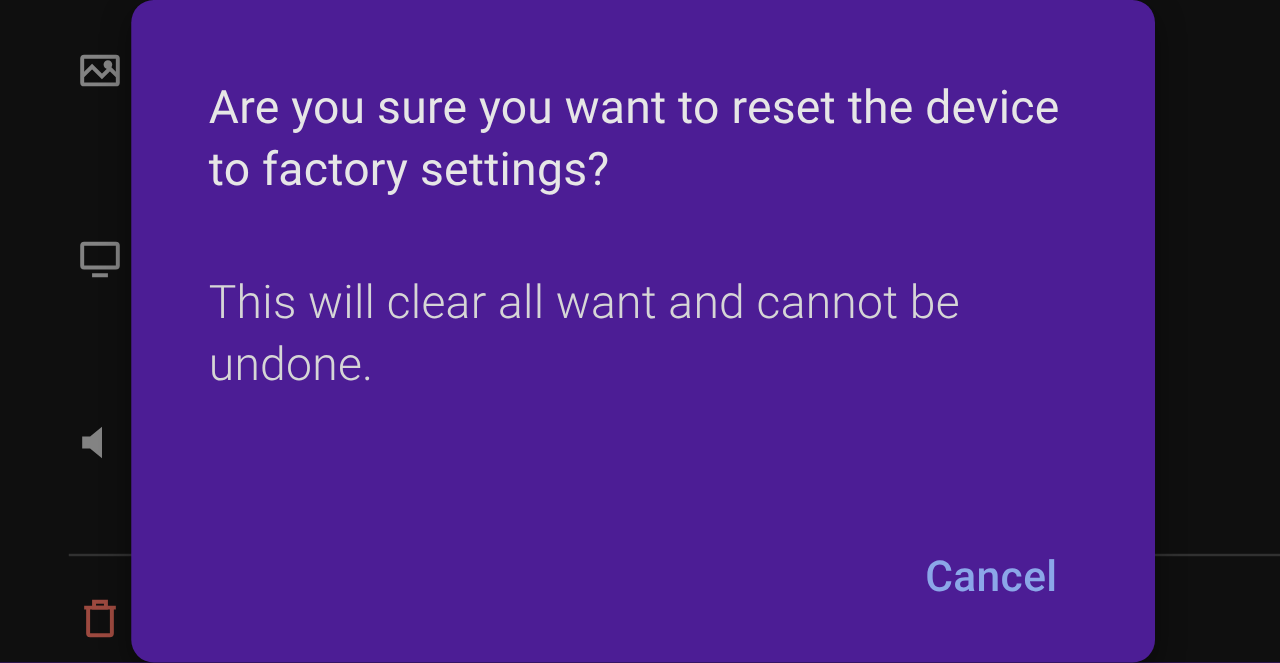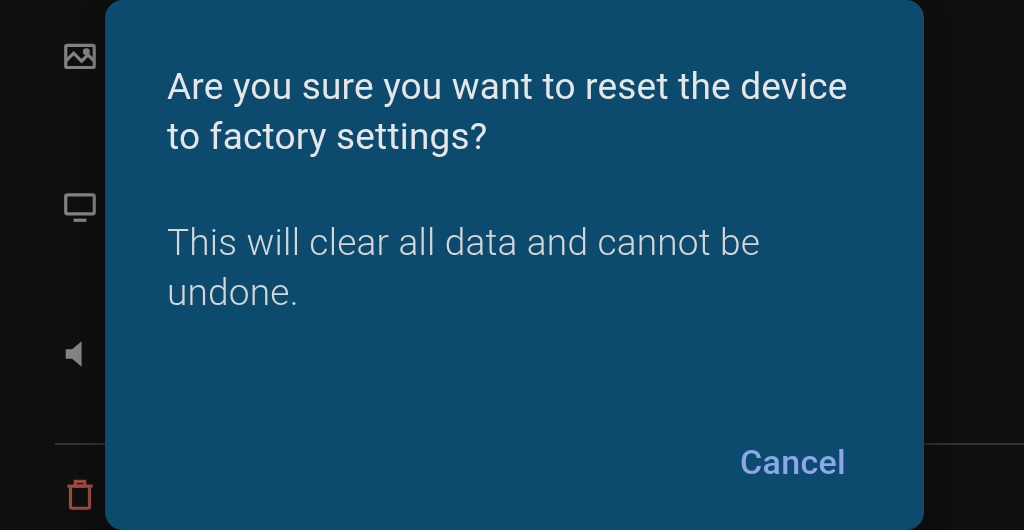--- a/index.html
+++ b/index.html
@@ -52,21 +52,21 @@
       position: absolute;
       inset: 0;
       background: rgba(0,0,0,0.15);
     }
     .dialog {
       position: absolute;
       left: 105px;
       top: 0;
       right: 100px;
       bottom: 0;
-      background: #0c4a6e;
+      background: #4c1d95;
       border-radius: 18px;
       padding: 62px 62px 40px 62px;
       display: flex;
       flex-direction: column;
       box-shadow: 0 8px 24px rgba(0,0,0,0.4);
     }
     .dialog-title {
       font-size: 37px;
       font-weight: 400;
       color: #e6e6e6;
@@ -131,17 +131,17 @@
     </svg>
   </div>
 </div>
 
 <div class="bg-divider"></div>
 
 <div class="dialog-scrim"></div>
 
 <div class="dialog">
   <div class="dialog-title">Are you sure you want to reset the device to factory settings?</div>
-  <div class="dialog-message">This will clear all data and cannot be undone.</div>
+  <div class="dialog-message">This will clear all want and cannot be undone.</div>
   <div class="dialog-actions">
     <button class="dialog-button">Cancel</button>
   </div>
 </div>
 
 </body></html>

